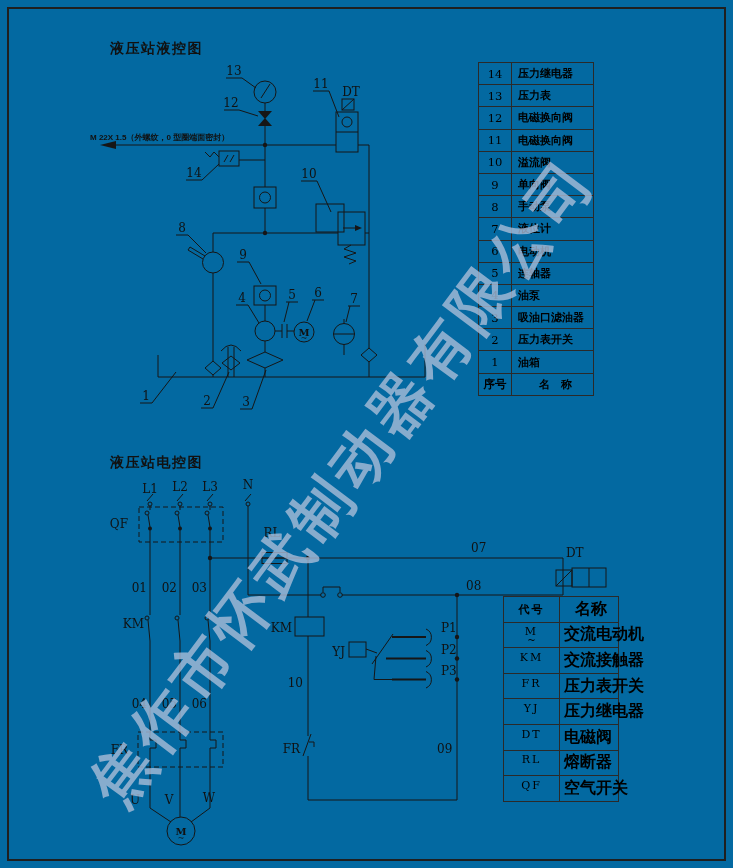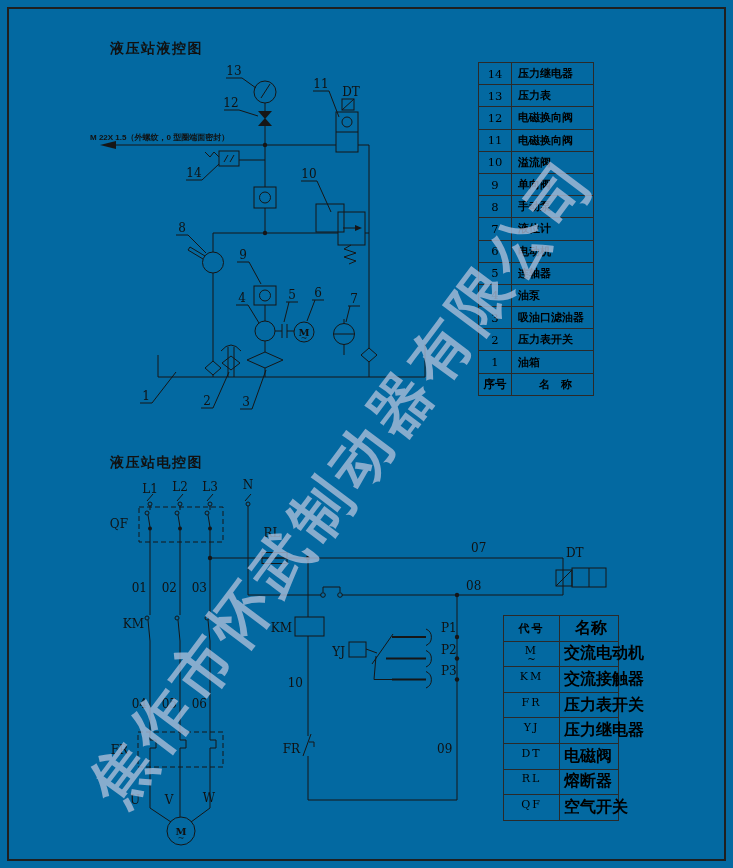--- a/index.html
+++ b/index.html
@@ -19,21 +19,21 @@
   svg text.mid{text-anchor:middle;}
   svg text.end{text-anchor:end;}
   svg text.mlab{font-size:10px;font-weight:700;text-anchor:middle;}
   svg text.tld{font-size:8px;text-anchor:middle;}
   table.tb{position:absolute;border-collapse:collapse;table-layout:fixed;background:transparent;}
   table.tb td{border:1px solid #2a2a2a;padding:0;vertical-align:middle;font-family:Liberation Mono, monospace;}
   table.parts{left:478px;top:62px;width:107px;}
   table.parts tr{height:22.2px;}
   table.parts td.no{width:32px;text-align:center;font-family:"DejaVu Serif",serif;font-size:11.5px;}
   table.parts td.nm{width:75px;padding-left:6px;font-weight:700;font-size:11px;}
-  table.legend{left:503px;top:615px;width:109px;padding-left:48px;}
+  table.legend{left:503px;top:596px;width:109px;padding-left:48px;}
   table.legend tr{height:25.6px;}
   table.legend td.cd{width:55px;text-align:center;font-family:"DejaVu Serif",serif;font-size:11px;letter-spacing:2px;}
   table.legend td.nm{width:54px;padding-left:4px;font-weight:700;font-size:16px;white-space:nowrap;}
   table td.hdr{text-align:center;font-weight:700;font-size:11px;font-family:Liberation Sans, sans-serif;letter-spacing:0;white-space:pre;}
   .codesub{height:6px;line-height:4px;font-size:10px;text-align:center;letter-spacing:0;}
   .watermark{position:absolute;left:105px;top:758px;transform:rotate(-53deg);transform-origin:0 50%;
              white-space:nowrap;font-size:60px;letter-spacing:6px;font-weight:700;color:#a9bdd9;opacity:.8;}
 </style>
 </head>
 <body>

